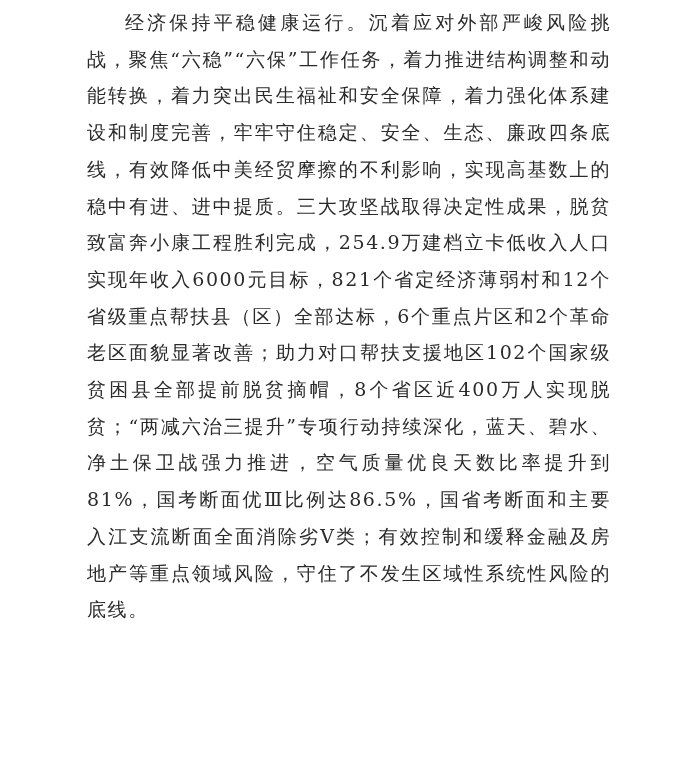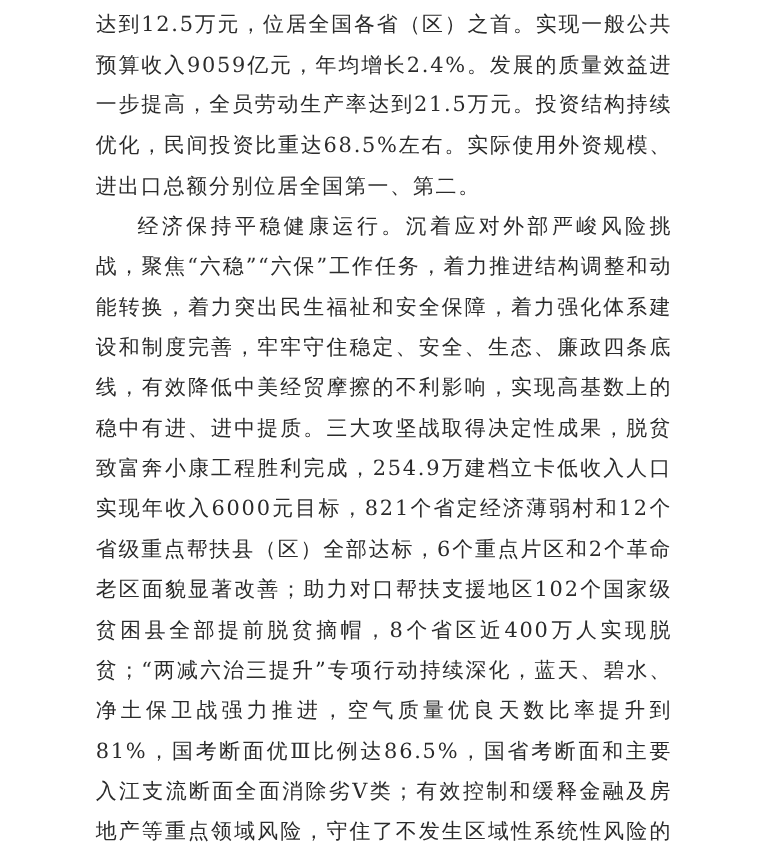--- a/index.html
+++ b/index.html
@@ -34,20 +34,17 @@
     text-indent: 2em;
   }
   .lead {
     font-weight: normal;
   }
 </style>
 </head>
 <body>
 
 <div class="page">
-  <p class="para">
-    <span>达到12.5万元，位居全国各省（区）之首。实现一般公共预算收入9059亿元，年均增长2.4%。发展的质量效益进一步提高，全员劳动生产率达到21.5万元。投资结构持续优化，民间投资比重达68.5%左右。实际使用外资规模、进出口总额分别位居全国第一、第二。</span>
-  </p>
   <p class="para indent">
     <span class="lead">经济保持平稳健康运行。</span><span>沉着应对外部严峻风险挑战，聚焦“六稳”“六保”工作任务，着力推进结构调整和动能转换，着力突出民生福祉和安全保障，着力强化体系建设和制度完善，牢牢守住稳定、安全、生态、廉政四条底线，有效降低中美经贸摩擦的不利影响，实现高基数上的稳中有进、进中提质。三大攻坚战取得决定性成果，脱贫致富奔小康工程胜利完成，254.9万建档立卡低收入人口实现年收入6000元目标，821个省定经济薄弱村和12个省级重点帮扶县（区）全部达标，6个重点片区和2个革命老区面貌显著改善；助力对口帮扶支援地区102个国家级贫困县全部提前脱贫摘帽，8个省区近400万人实现脱贫；“两减六治三提升”专项行动持续深化，蓝天、碧水、净土保卫战强力推进，空气质量优良天数比率提升到81%，国考断面优Ⅲ比例达86.5%，国省考断面和主要入江支流断面全面消除劣Ⅴ类；有效控制和缓释金融及房地产等重点领域风险，守住了不发生区域性系统性风险的底线。</span>
   </p>
 
 </div>
 
 </body></html>

